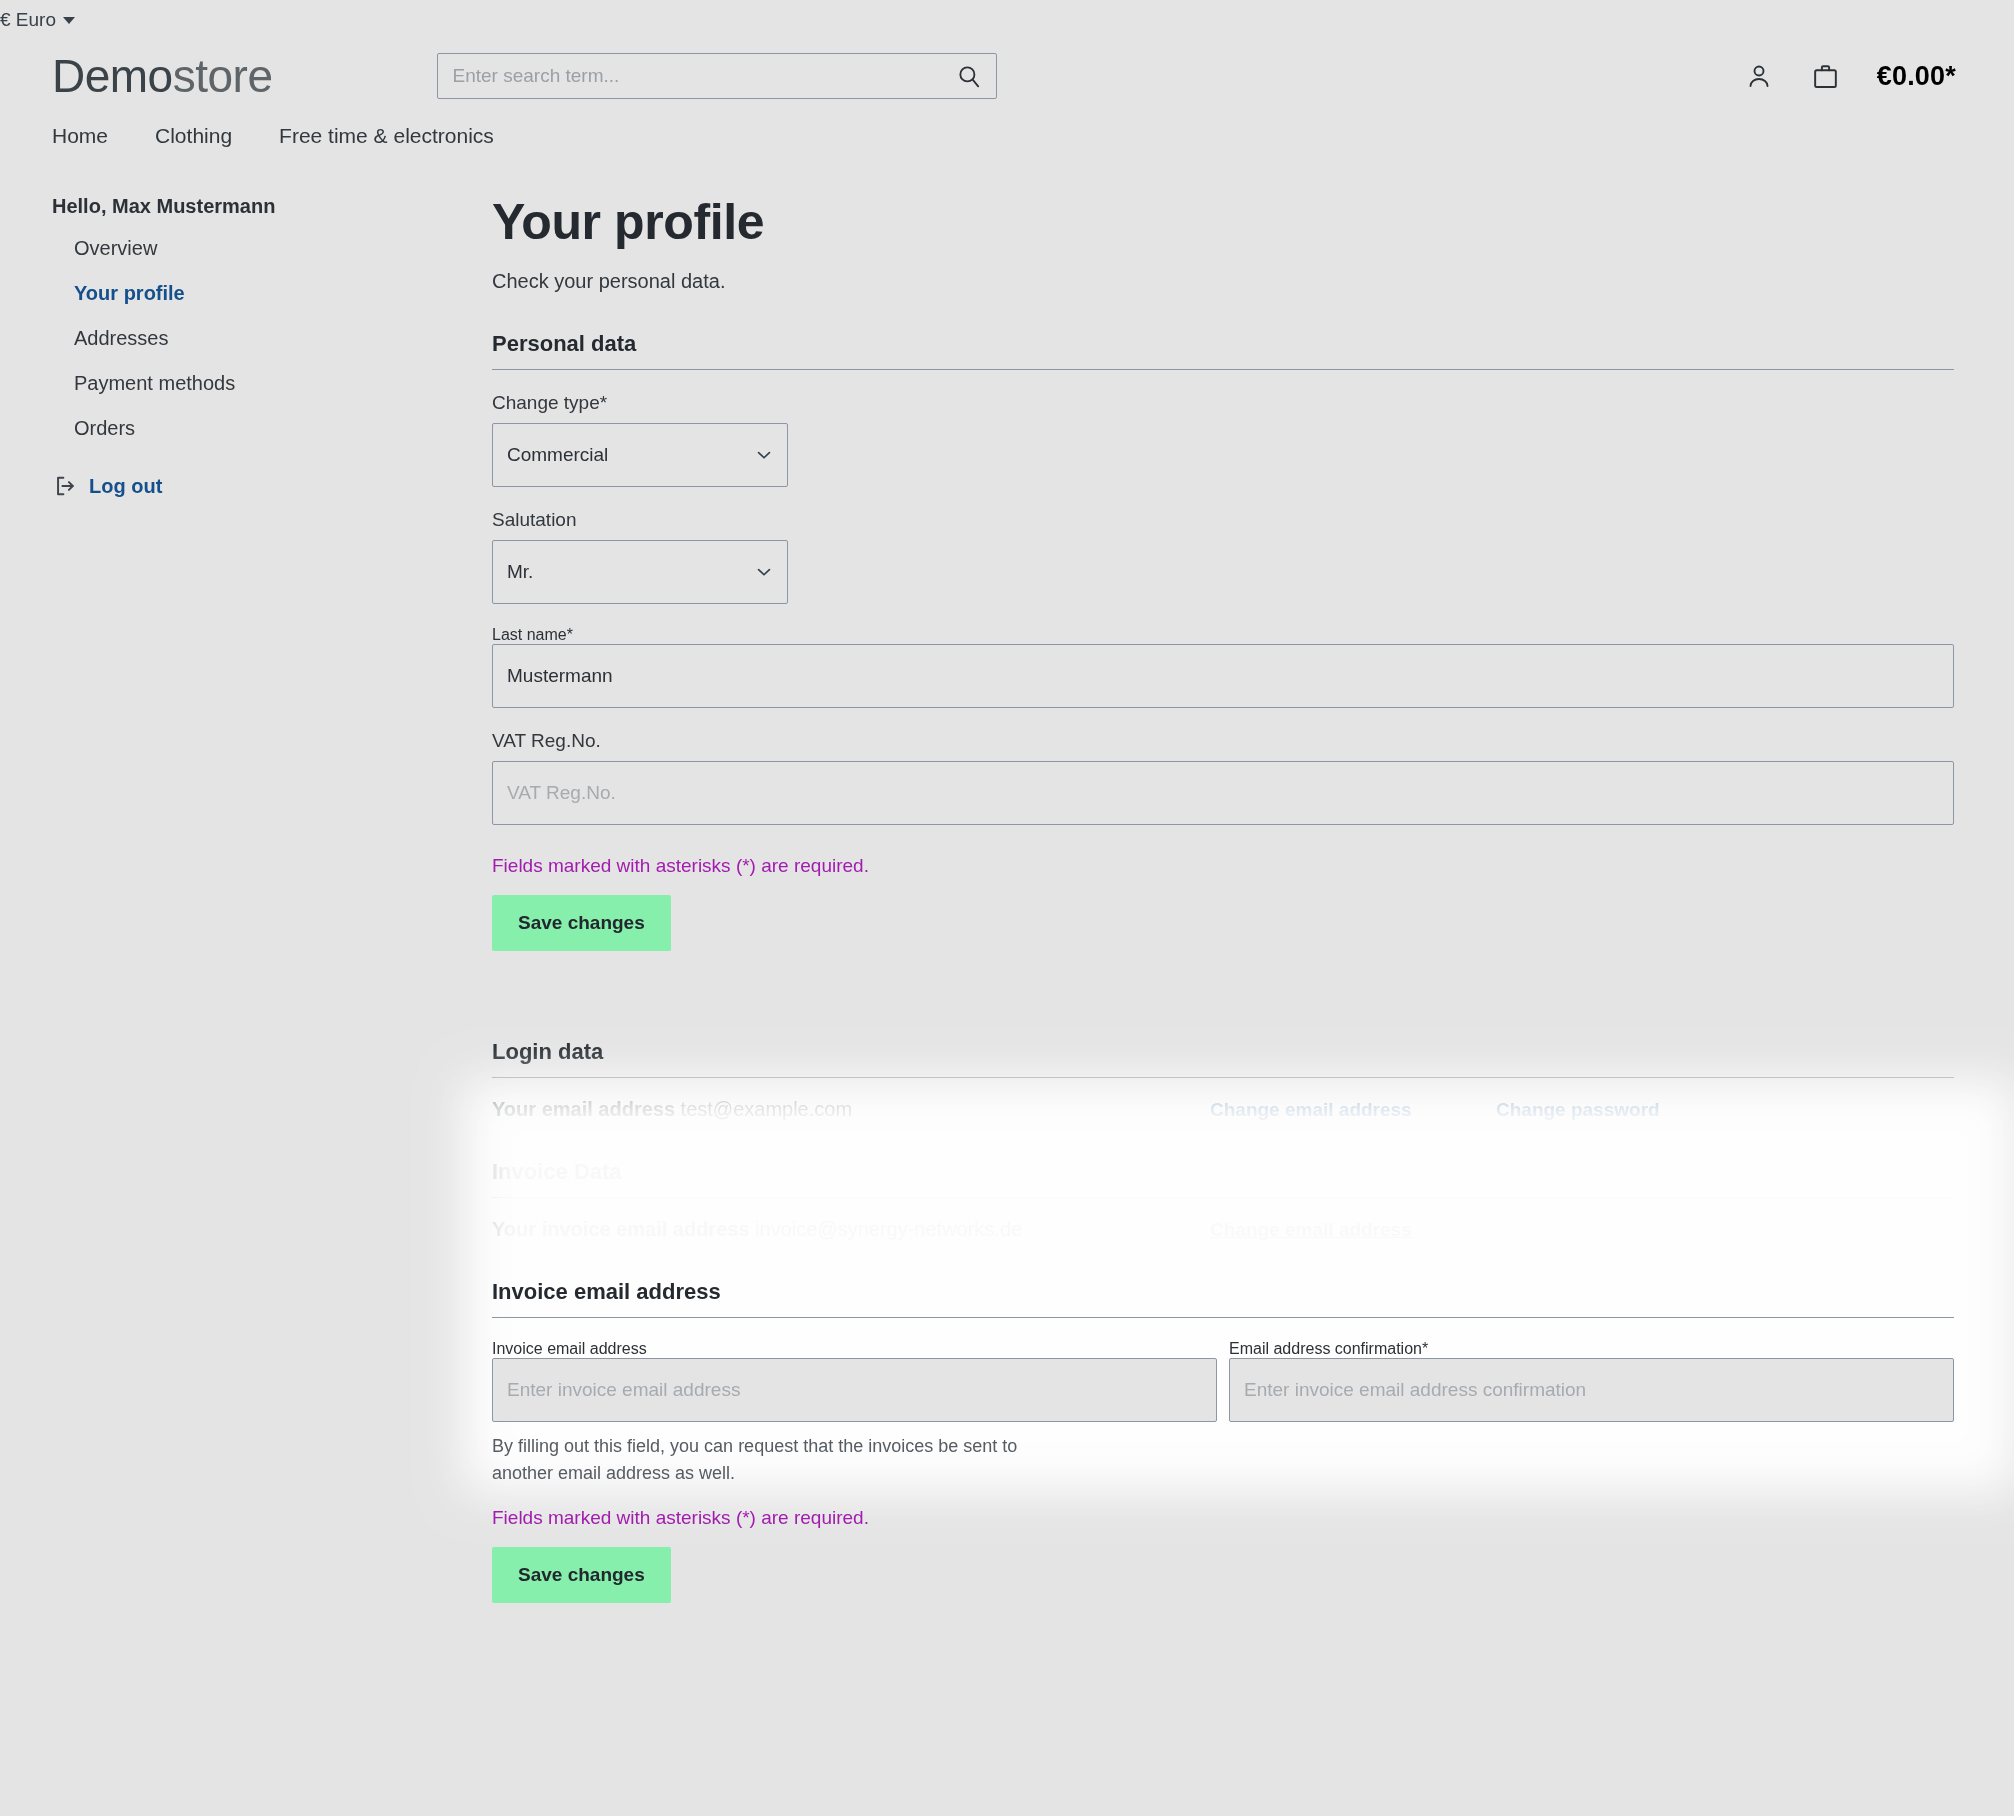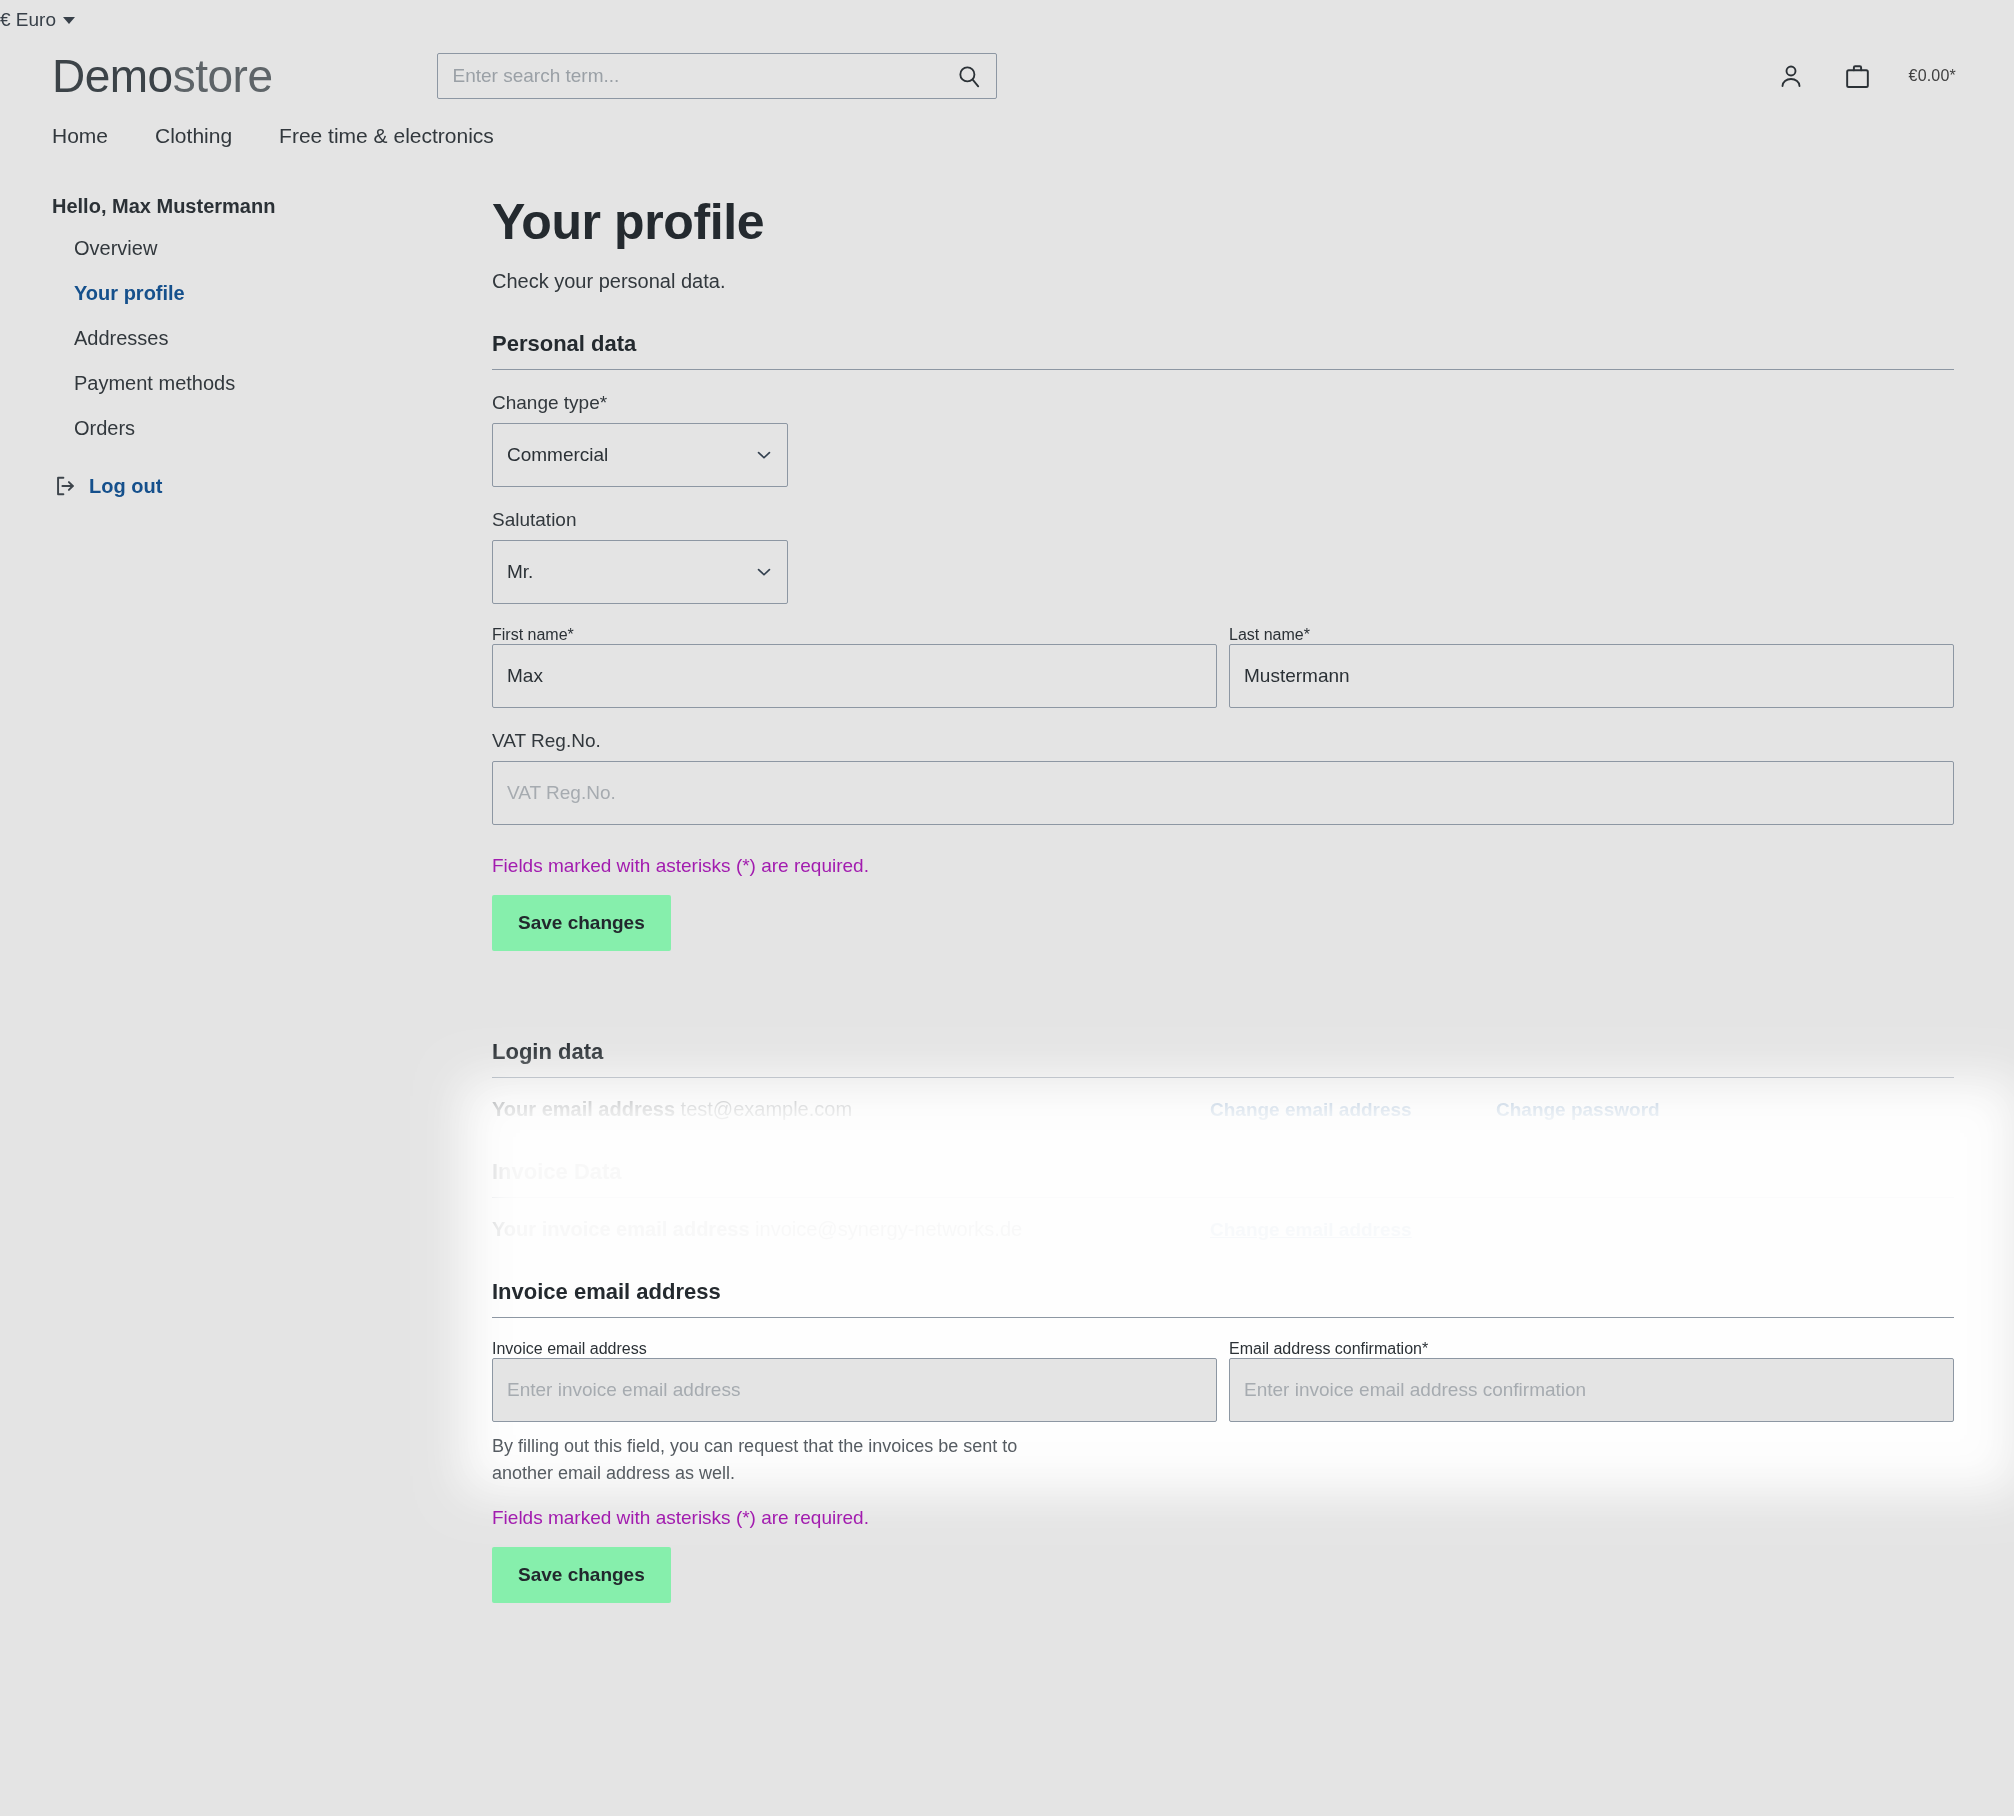--- a/index.html
+++ b/index.html
@@ -90,23 +90,23 @@
     margin-left: auto;
     display: flex;
     align-items: center;
     gap: 36px;
   }
   .icon-btn {
     background: none; border: none; padding: 0;
     display: flex; align-items: center; cursor: pointer;
   }
   .cart-total {
-    font-size: 16px;
-    font-weight: 400;
-    color: #404040;
+    font-size: 27px;
+    font-weight: 700;
+    color: #000000;
     letter-spacing: 0.2px;
     cursor: pointer;
   }
 
   
   .mainnav {
     display: flex;
     gap: 47px;
     padding: 10px 0 0 52px;
     font-size: 21px;
@@ -389,24 +389,20 @@
         <span class="chev">
           <svg width="20" height="20" viewBox="0 0 24 24" fill="none" stroke="#33404f" stroke-width="2">
             <path d="M5.5 9.2 12 15.3l6.5-6.1" stroke-linecap="round" stroke-linejoin="round"></path>
           </svg>
         </span>
       </div>
     </div>
 
     <div class="row2">
       <div>
-        <label class="lb">First name*</label>
-        <input class="ctrl" type="text" value="Max" style="">
-      </div>
-      <div>
         <label class="lb">Last name*</label>
         <input class="ctrl" type="text" value="Mustermann" style="">
       </div>
     </div>
 
 
     <div class="field">
       <label class="lb">VAT Reg.No.</label>
       <input class="ctrl" type="text" placeholder="VAT Reg.No." style="">
     </div>

